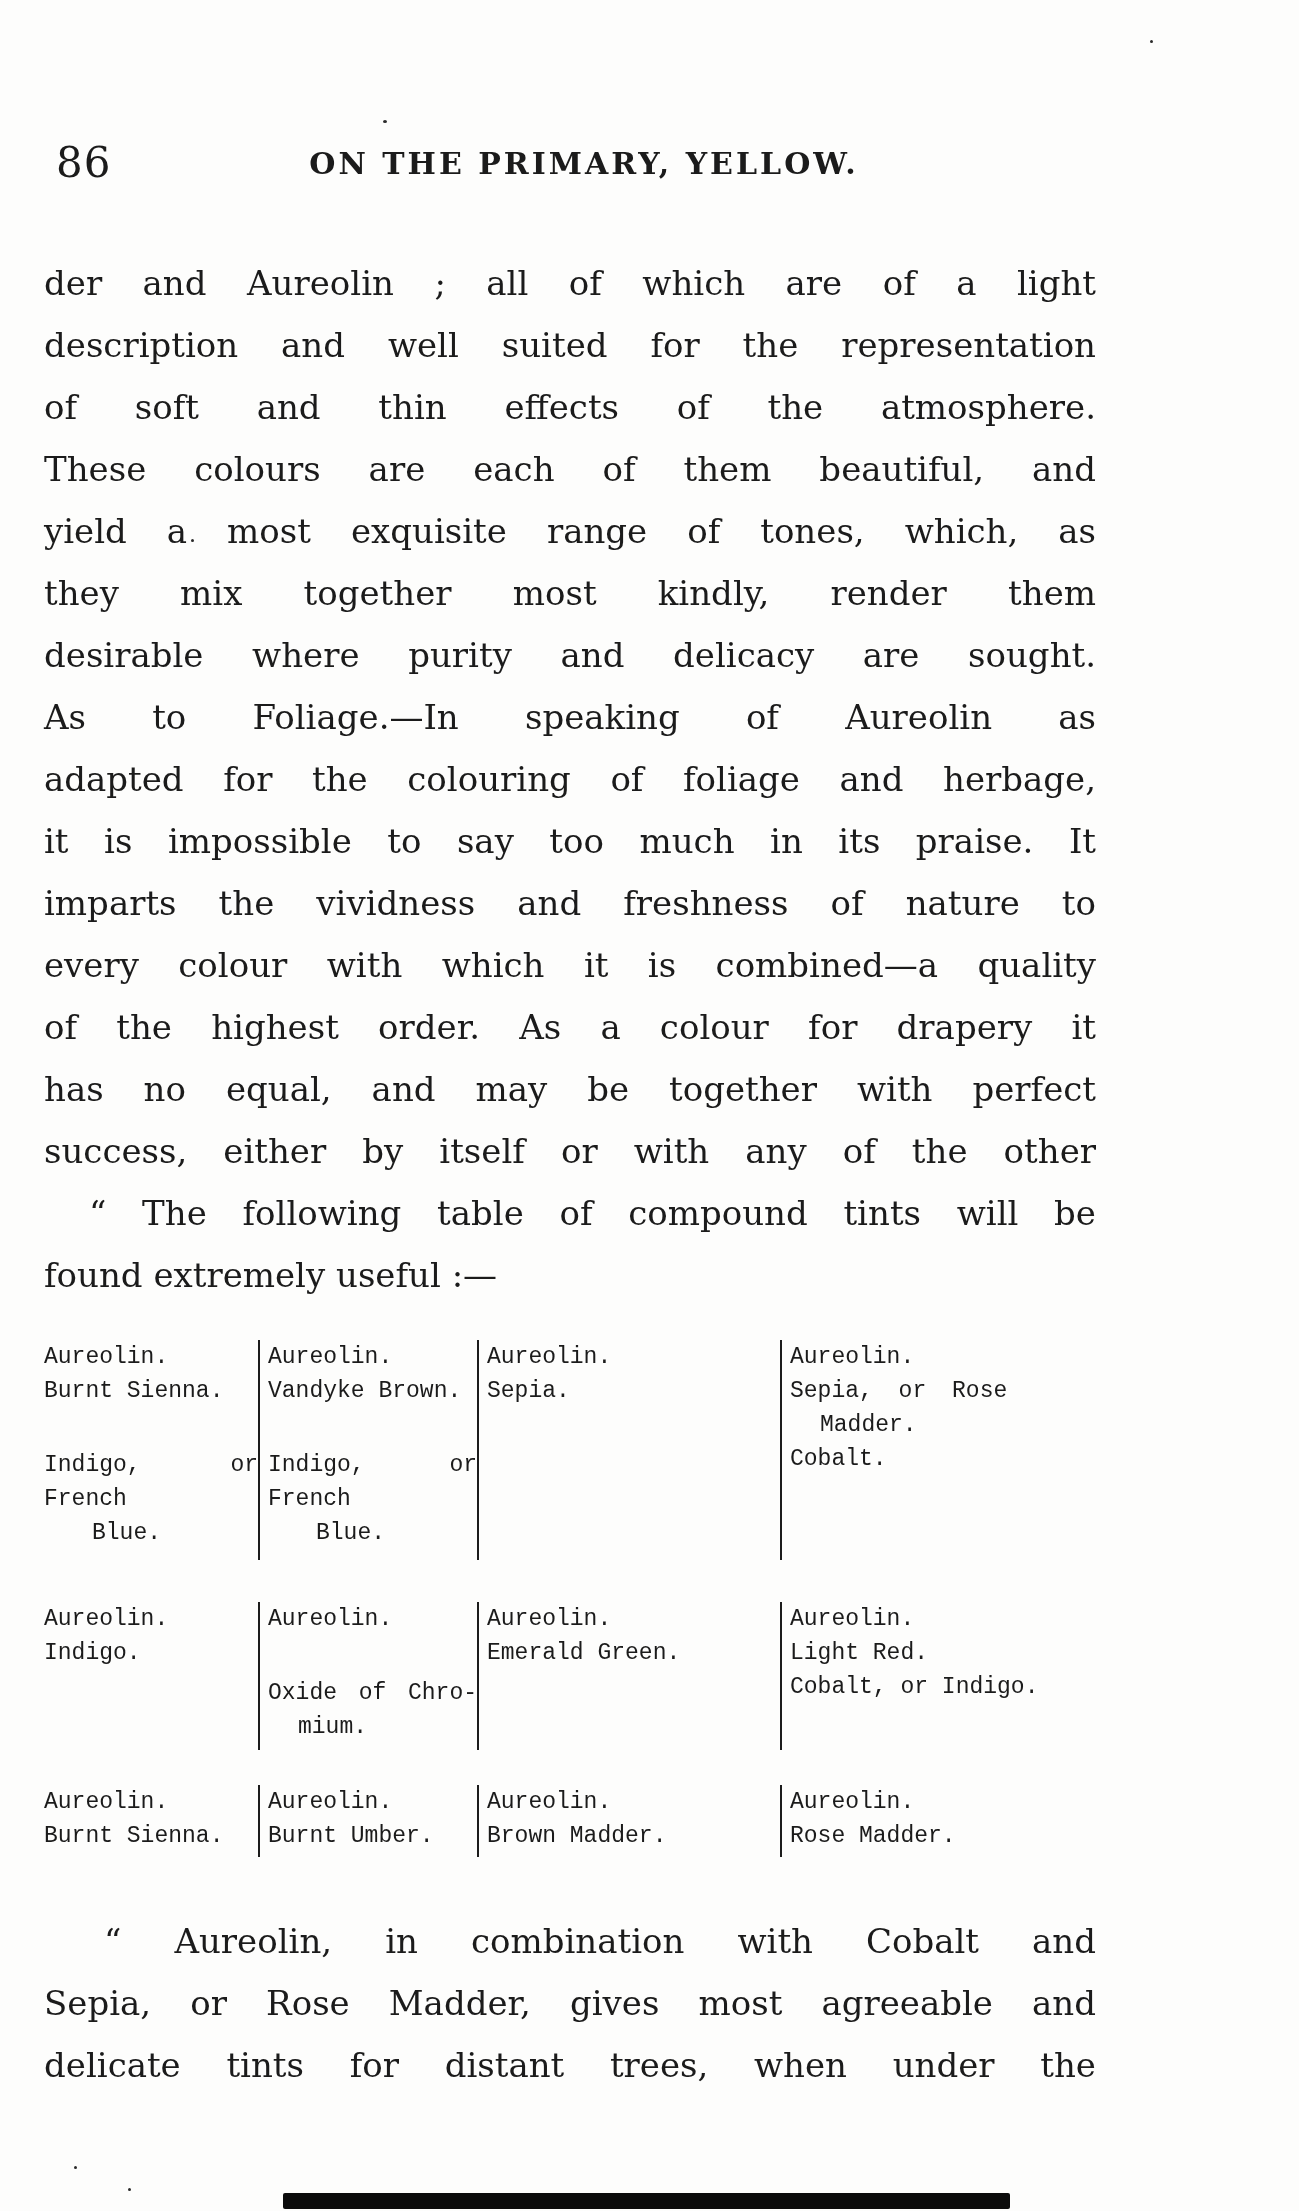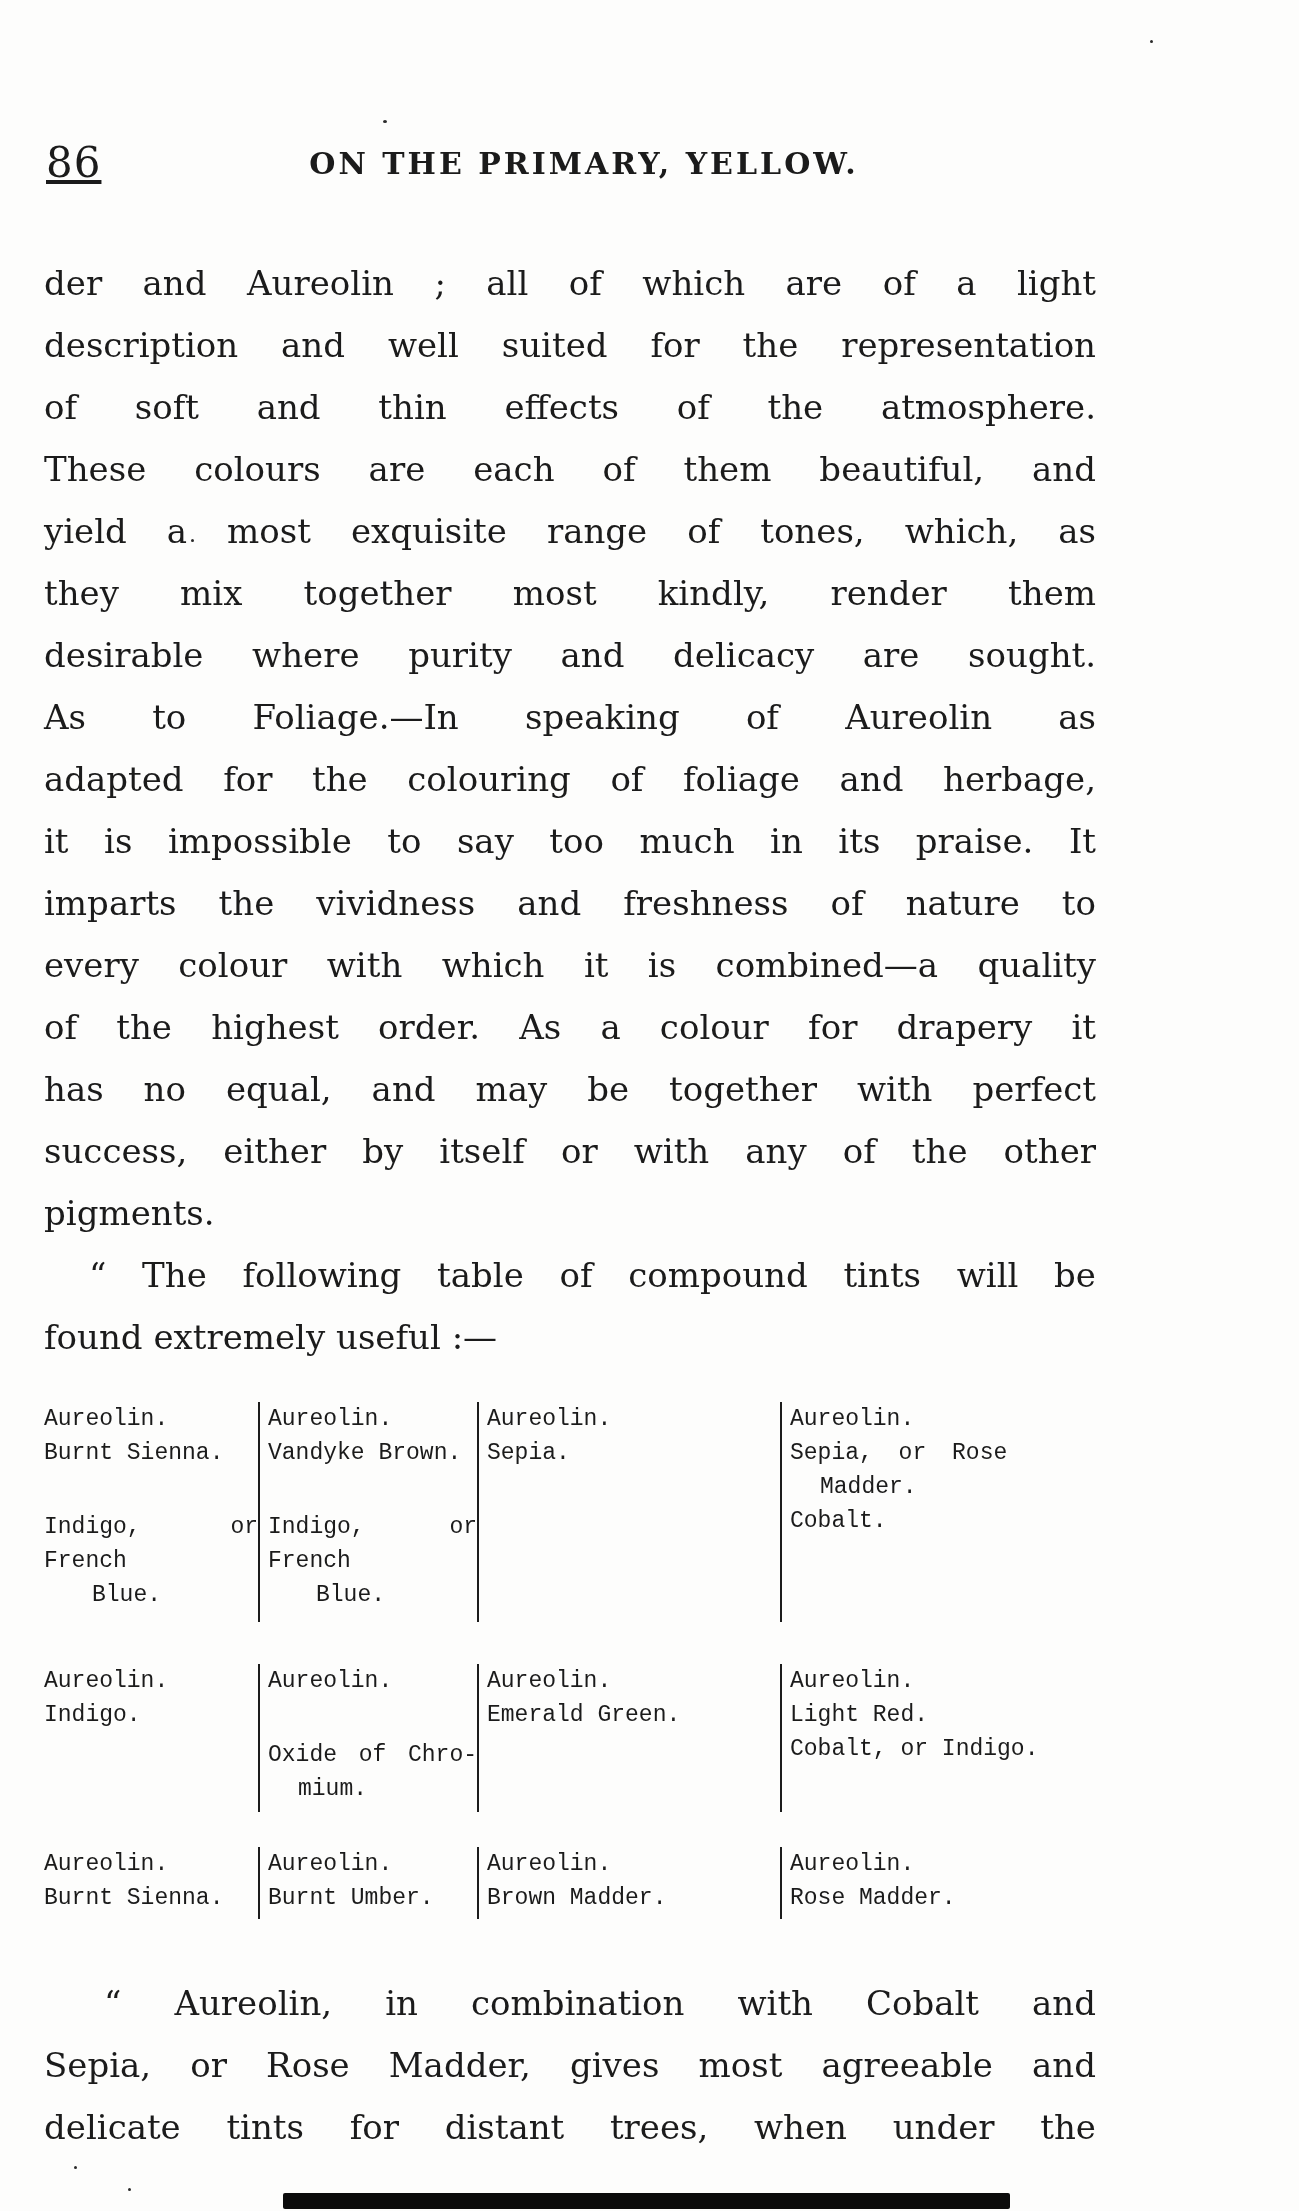--- a/index.html
+++ b/index.html
@@ -5,21 +5,21 @@
   html,body { margin:0; padding:0; background:#e8e8e8; }
   .page {
     position:relative; width:1299px; height:2211px; margin:0 auto;
     background:#fdfdfc; color:#1b1b1b; overflow:hidden;
     font-family:"DejaVu Serif", "Liberation Serif", serif;
   }
   .content { position:absolute; left:44px; top:0; width:1052px; }
 
   
   .hdr { position:relative; margin-top:146px; height:54px; }
-  .page-num { position:absolute; left:2px; top:-8px; font-size:42px; letter-spacing:1px;text-decoration:underline; }
+  .page-num { position:absolute; left:12px; top:-8px; font-size:42px; letter-spacing:1px; }
   .running-title {
     display:block; text-align:center; padding-left:28px;
     font-size:30px; font-weight:bold; letter-spacing:3px; white-space:nowrap;
   }
 
   
   .bodytext { margin-top:52px; font-size:34px; line-height:62px; }
   .jline { text-align:justify; text-align-last:justify; }
   .lline { text-align:left; }
   .ind45 { padding-left:45px; }
@@ -77,21 +77,20 @@
         <div class="jline">they mix together most kindly, render them</div>
         <div class="jline">desirable where purity and delicacy are sought.</div>
         <div class="jline">As to Foliage.—In speaking of Aureolin as</div>
         <div class="jline">adapted for the colouring of foliage and herbage,</div>
         <div class="jline">it is impossible to say too much in its praise.  It</div>
         <div class="jline">imparts the vividness and freshness of nature to</div>
         <div class="jline">every colour with which it is combined—a quality</div>
         <div class="jline">of the highest order.  As a colour for drapery it</div>
         <div class="jline">has no equal, and may be together with perfect</div>
         <div class="jline">success, either by itself or with any of the other</div>
-        <div class="lline">pigments.</div>
       </div>
       <div>
         <div class="jline ind45">“ The following table of compound tints will be</div>
         <div class="lline">found extremely useful :—</div>
       </div>
     </div>
 
     <div class="tint-table">
 
       <div class="trow trow-1">

